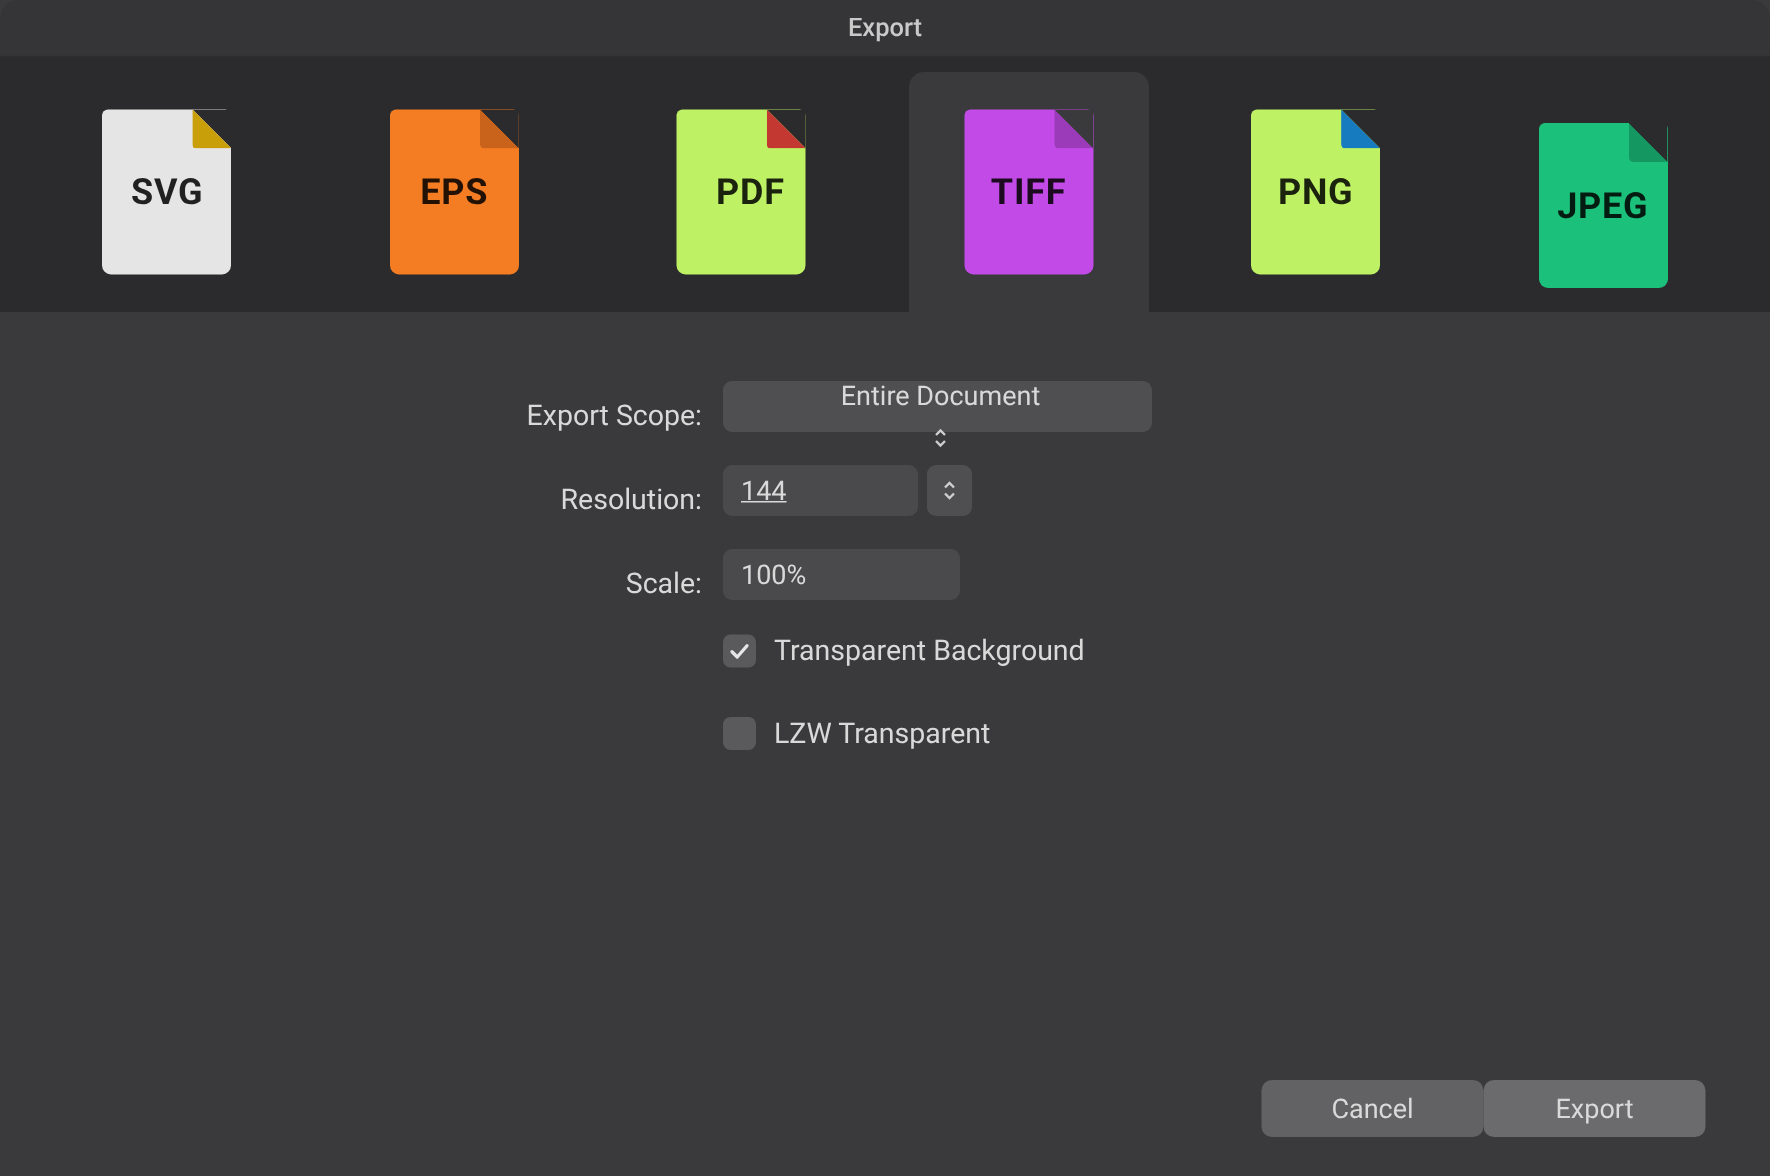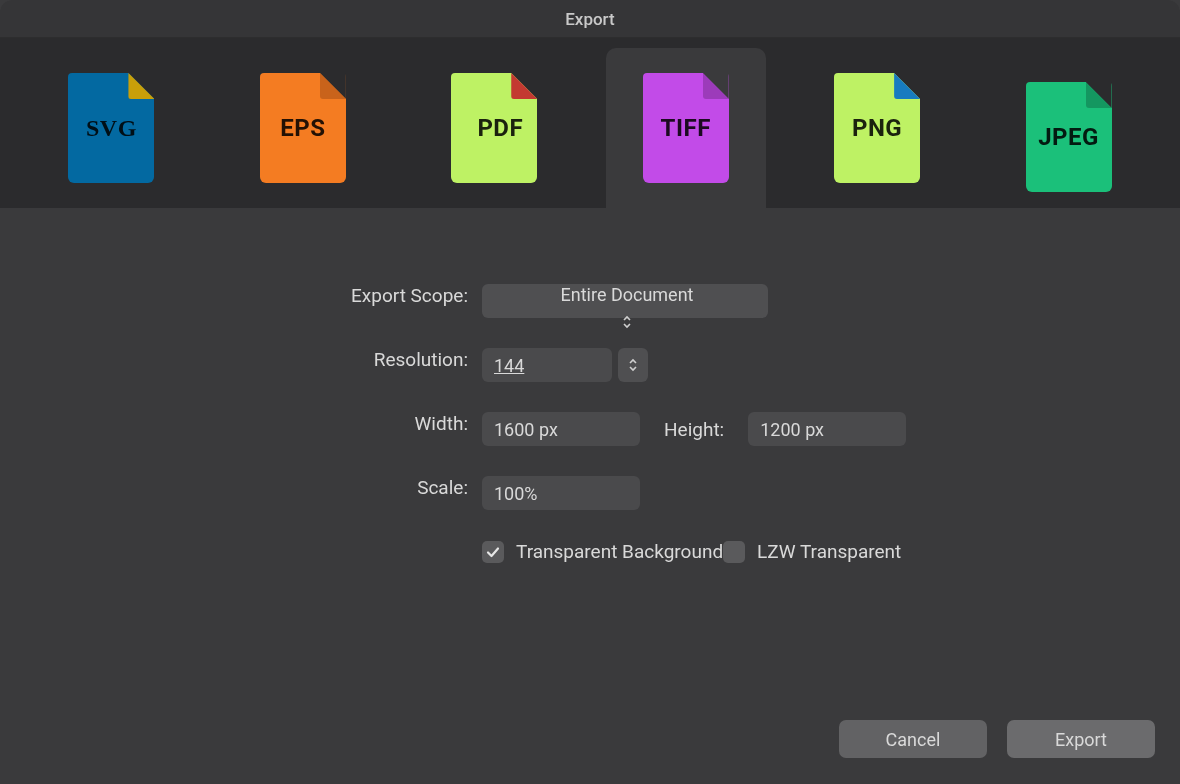--- a/index.html
+++ b/index.html
@@ -92,23 +92,22 @@
     background:var(--bg-dark);
     clip-path:polygon(0 0,100% 0,100% 100%);
   }
   .tab.selected .file-icon .cutcorner{ background:var(--bg); }
 
   .form-area{
     padding:46px 60px 0 60px;
   }
   .row{
     display:flex;
-    align-items:flex-start;
+    align-items:flex-end;
     margin-bottom:22px;
-    margin-top:30px;
   }
   .label-col{
     width:422px;
     text-align:right;
     padding-right:14px;
     color:var(--text);
     font-size:19px;
   }
   .field-col{
     display:flex;
@@ -160,22 +159,22 @@
   .checkbox{
     width:22px;height:22px;
     background:#5a5a5c;
     border-radius:5px;
     display:flex;align-items:center;justify-content:center;
     font-size:16px;color:#e6e6e6;
   }
   .checkbox.unchecked{background:#5a5a5c;}
   .footer{
     position:absolute;
-    bottom:26px;right:25px;
-    display:flex;gap:20px;
+    bottom:26px;right:43px;
+    display:flex;
   }
   .btn{
     height:38px;width:148px;
     background:var(--btn-bg);
     border-radius:7px;
     display:flex;align-items:center;justify-content:center;
     font-size:18px;color:var(--text);
     cursor:pointer;
   }
   .btn.primary{background:var(--btn-bg-light);}
@@ -184,21 +183,21 @@
 </style>
 </head>
 <body>
 
 <div class="titlebar">
   <span>Export</span>
 </div>
 
 <div class="tabstrip" id="tabstrip">
     <div class="tab">
-      <div class="file-icon" style="background: #0369a1; font-family: Liberation Serif, serif;">
+      <div class="file-icon" style="background: #e5e5e5;">
         <div class="cutcorner"></div>
         <div class="fold" style="background: rgb(201, 159, 9);"></div>
         <span>SVG</span>
       </div>
     </div>
     <div class="tab">
       <div class="file-icon" style="background: rgb(244, 124, 34);">
         <div class="cutcorner"></div>
         <div class="fold" style="background: rgb(201, 99, 27);"></div>
         <span>EPS</span>
@@ -259,39 +258,31 @@
         <div class="step-btn">
           <svg width="10" height="14" viewBox="0 0 10 14">
               <path d="M2 5 L5 2 L8 5" stroke="#cfcfcf" stroke-width="1.6" fill="none"></path>
               <path d="M2 9 L5 12 L8 9" stroke="#cfcfcf" stroke-width="1.6" fill="none"></path>
             </svg>
         </div>
       </div>
     </div>
   </div>
 
-  <div class="row">
-    <div class="label-col">Width:</div>
-    <div class="field-col">
-      <div class="textfield wide">1600 px</div>
-      <span class="inline-label">Height:</span>
-      <div class="textfield wide">1200 px</div>
-    </div>
-  </div>
 
   <div class="row">
     <div class="label-col">Scale:</div>
     <div class="field-col">
       <div class="textfield wide">100%</div>
     </div>
   </div>
 
   <div class="row" style="margin-bottom:6px;">
     <div class="label-col"></div>
-    <div class="field-col" style="flex-direction:row;align-items:flex-start;gap:0;">
+    <div class="field-col" style="flex-direction:column;align-items:flex-start;gap:12px;">
       <label class="checkbox-row">
         <span class="checkbox" id="cb1">
             <svg width="16" height="16" viewBox="0 0 16 16">
               <path d="M3 8.5 L6.5 12 L13 4.5" stroke="#e6e6e6" stroke-width="2.2" fill="none" stroke-linecap="round" stroke-linejoin="round"></path>
             </svg>
           </span>
         <span>Transparent Background</span>
       </label>
       <label class="checkbox-row">
         <span class="checkbox unchecked" id="cb2"></span>

